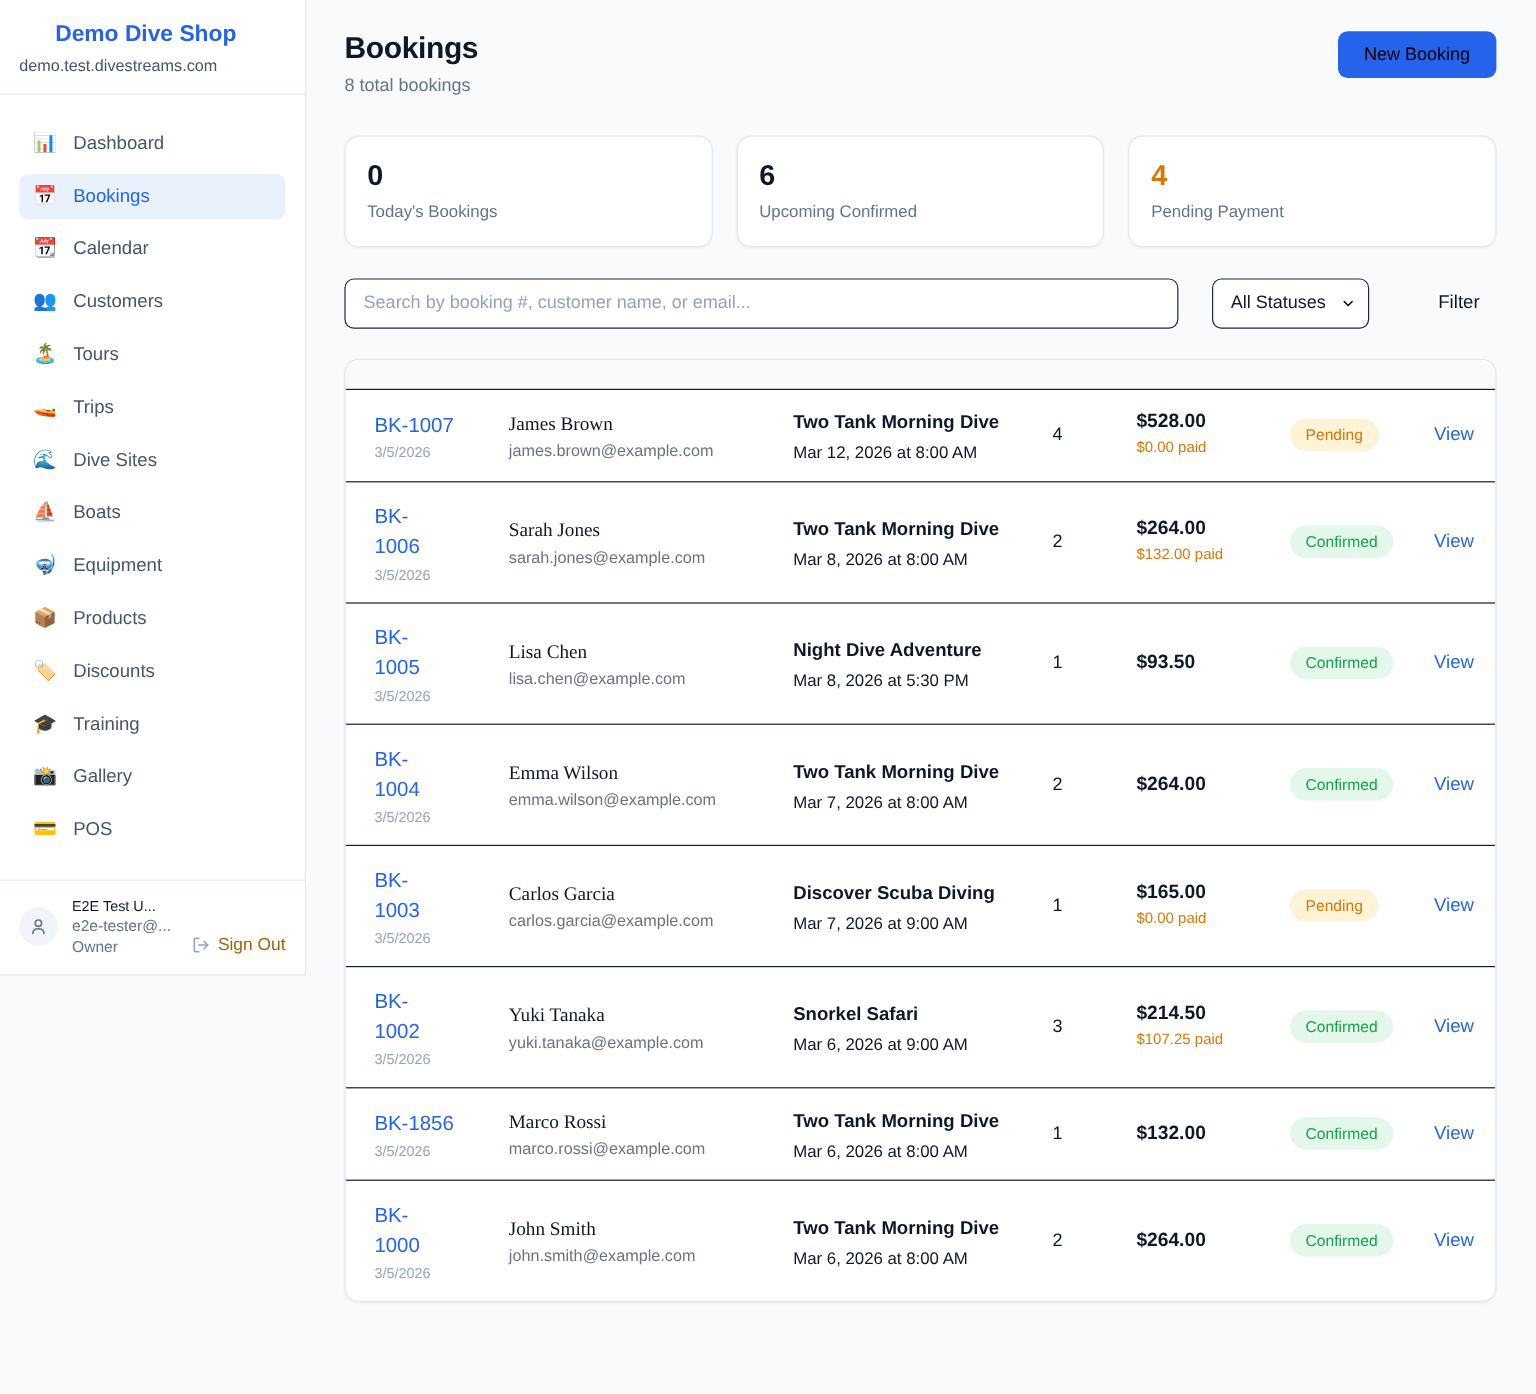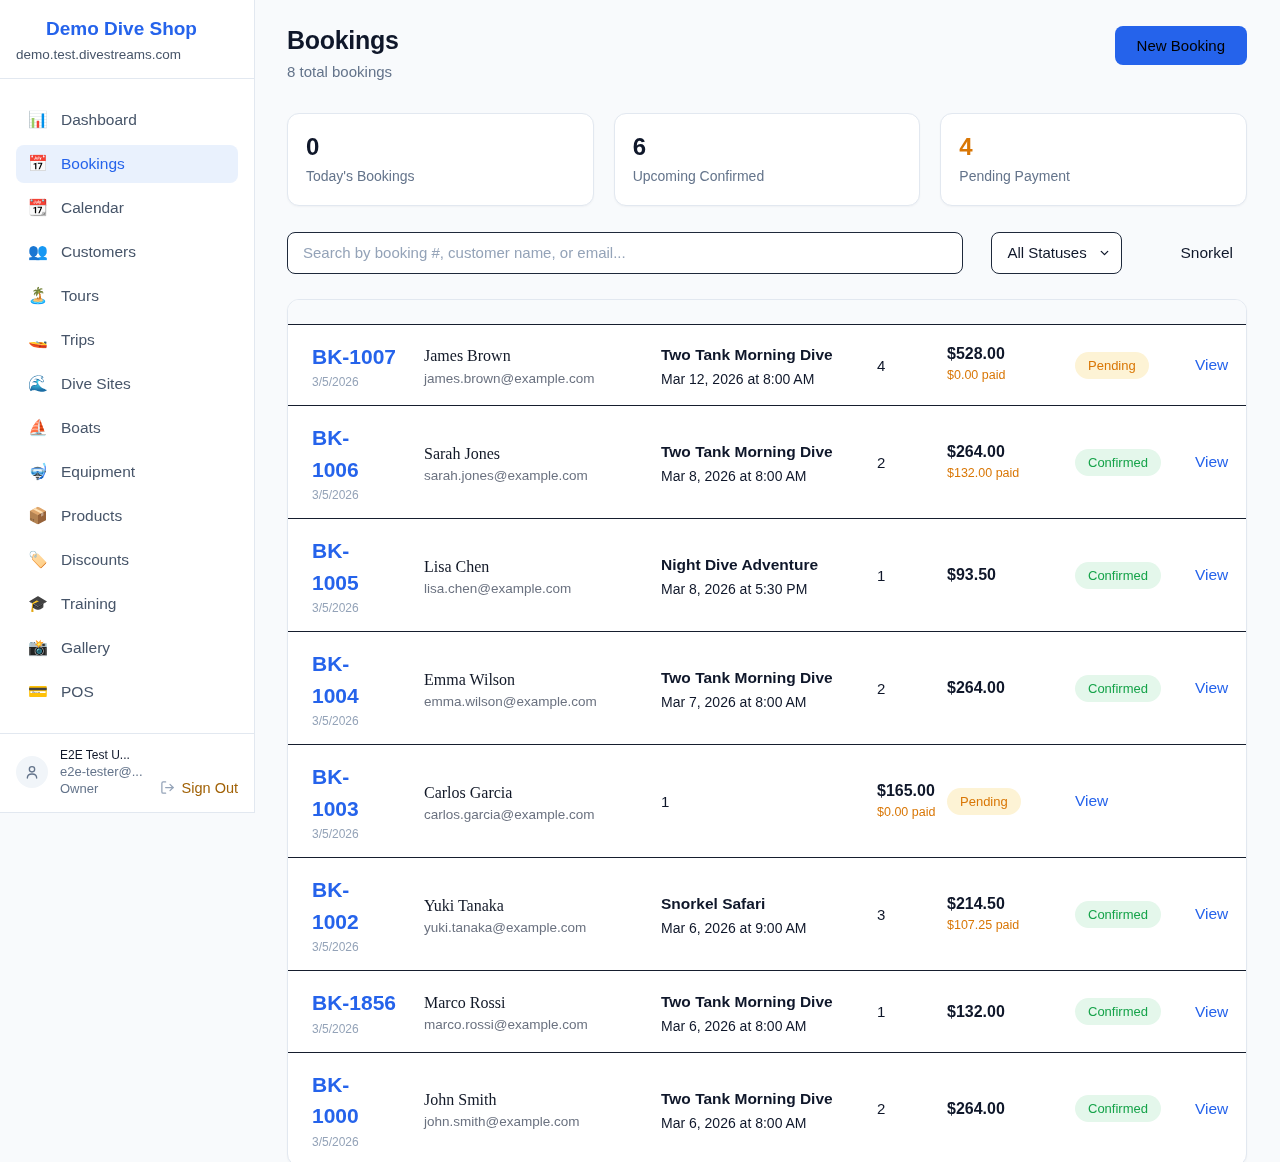--- a/index.html
+++ b/index.html
@@ -83,21 +83,21 @@
   .table-card{
     margin-top:25px; background:#fff; border:1px solid var(--border); border-radius:12px;
     overflow:hidden; box-shadow:0 1px 2px rgba(15,23,42,.04);
   }
   .tgrid{display:grid; grid-template-columns:112px 237px 216px 70px 128px 120px 1fr; align-items:center;}
   .thead{background:#f8fafc; padding:12px 24px; border-bottom:1px solid var(--dark-border);}
   .th{font-size:14px; color:var(--muted); font-weight:500;}
   .trow{padding:16px 24px;}
   .trow + .trow{border-top:1px solid var(--dark-border);}
   .booking-id{
-    color:var(--accent); font-weight:700; font-size:21px; line-height:1.5;
+    color:var(--accent); font-weight:400; font-size:17px; line-height:1.5;
     display:inline-block; max-width:58px; text-decoration:none; cursor:pointer;
   }
   .booking-date{font-size:12px; color:var(--soft); margin-top:3px;}
   .cust-name{font-size:16px; color:#111827; line-height:1.45;font-family:Liberation Serif, serif;}
   .cust-email{font-size:13.5px; color:#6b7280; margin-top:3px;}
   .trip-name{font-size:15.5px; font-weight:600; color:var(--title); line-height:1.55; max-width:172px;}
   .trip-date{font-size:14px; color:#0f172a; margin-top:4px;}
   .pax{font-size:15px; color:var(--title);}
   .total-amt{font-size:16px; font-weight:700; color:var(--title);}
   .total-paid{font-size:12.5px; color:var(--orange); margin-top:4px; max-width:80px; line-height:1.4;}
@@ -227,21 +227,21 @@
     <span class="select-wrap">
       <select class="status-select">
         <option>All Statuses</option>
       </select>
       <span class="select-chevron">
         <svg width="13" height="13" viewBox="0 0 24 24" fill="none" stroke="#0f172a" stroke-width="2.4" stroke-linecap="round" stroke-linejoin="round">
             <polyline points="6 9 12 15 18 9"></polyline>
           </svg>
       </span>
     </span>
-    <button class="btn-filter">Snorkel</button>
+    <button class="btn-filter">Filter</button>
   </div>
 
   <div class="table-card">
     <div class="tgrid thead">
         <div class="th"></div>
         <div class="th"></div>
         <div class="th"></div>
         <div class="th"></div>
         <div class="th"></div>
         <div class="th"></div>
@@ -350,20 +350,24 @@
     </div>
         <div class="tgrid trow">
       <div>
         <a class="booking-id">BK-1003</a>
         <div class="booking-date">3/5/2026</div>
       </div>
       <div>
         <div class="cust-name">Carlos Garcia</div>
         <div class="cust-email">carlos.garcia@example.com</div>
       </div>
+      <div>
+        <div class="trip-name">Discover Scuba Diving</div>
+        <div class="trip-date">Mar 7, 2026 at 9:00 AM</div>
+      </div>
       <div class="pax">1</div>
       <div>
         <div class="total-amt">$165.00</div>
         <div class="total-paid">$0.00 paid</div>
       </div>
       <div>
         <span class="badge pending">Pending</span>
       </div>
       <div>
         <a class="view-link">View</a>

